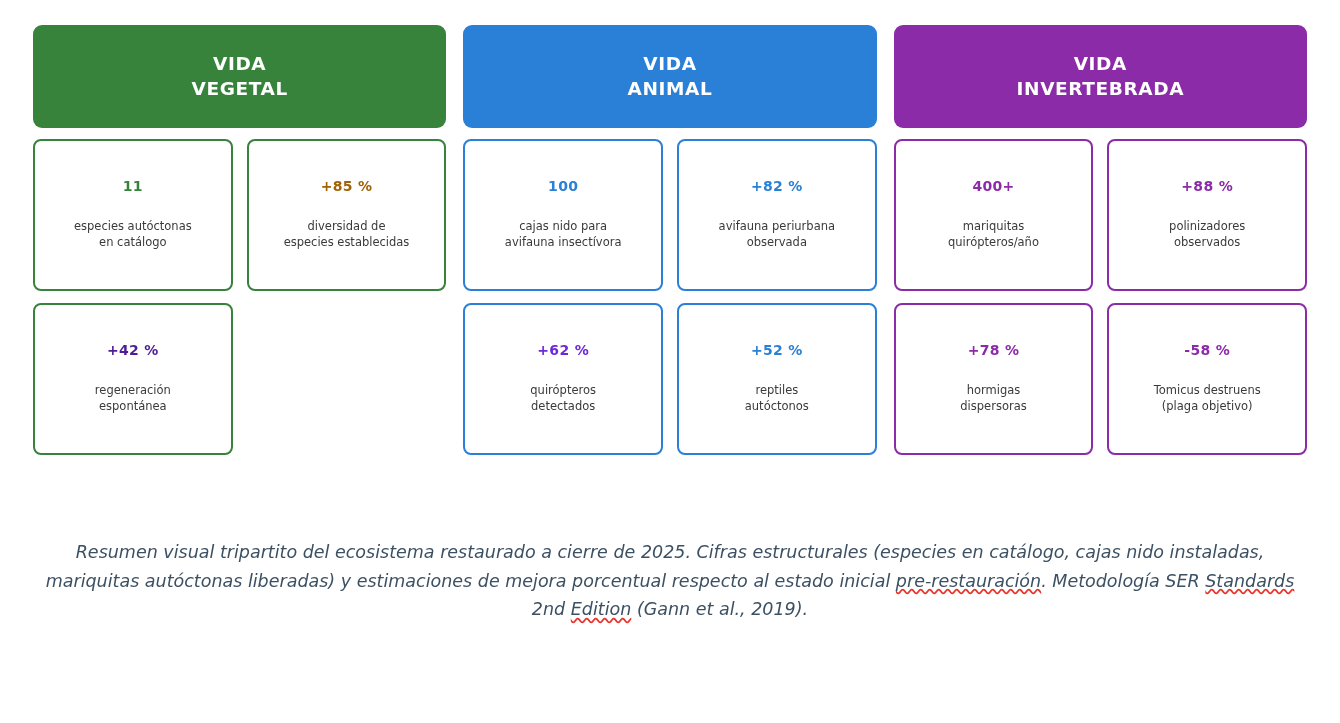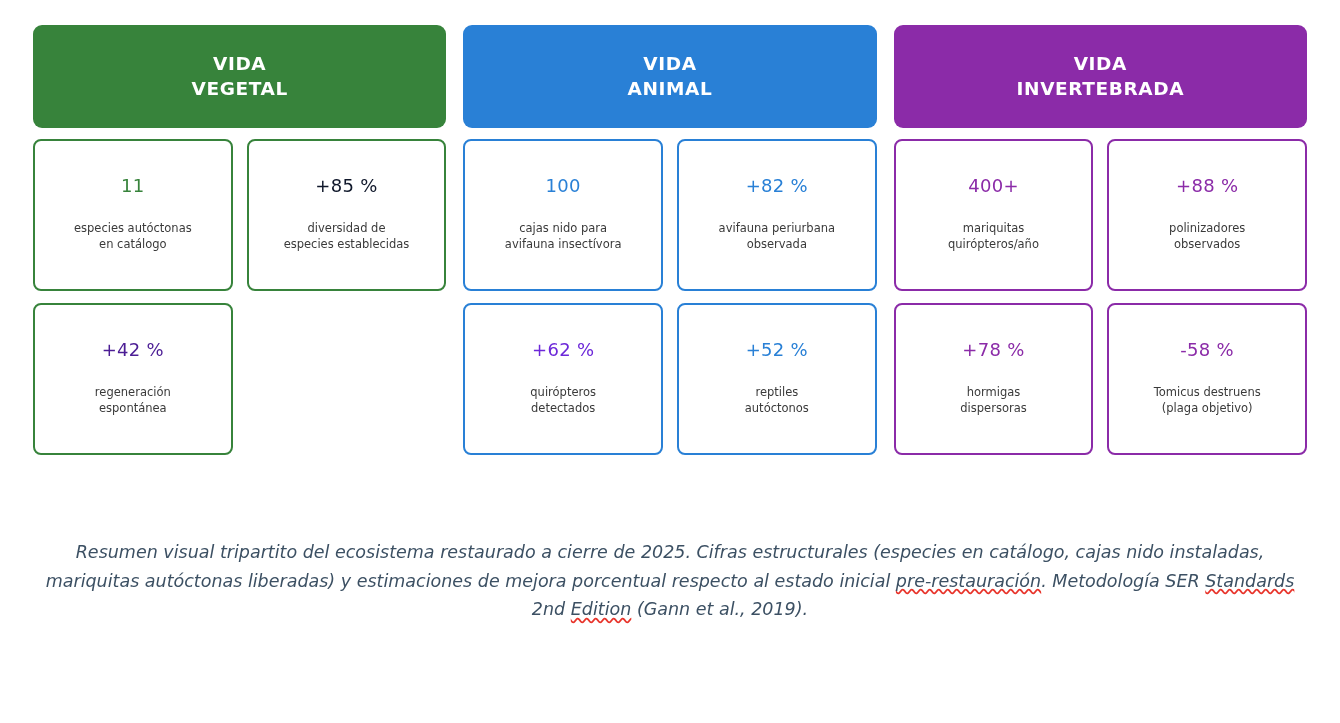--- a/index.html
+++ b/index.html
@@ -81,22 +81,22 @@
     background: #ffffff;
     box-sizing: border-box;
     display: flex;
     flex-direction: column;
     align-items: center;
     justify-content: center;
     padding: 6px 8px;
   }
 
   .card-value {
-    font-size: 18px;
-    font-weight: normal;
+    font-size: 14px;
+    font-weight: bold;
     line-height: 1;
     letter-spacing: 0.3px;
   }
 
   .card-label {
     margin-top: 26px;
     font-size: 11.5px;
     color: #3A3A3A;
     text-align: center;
     line-height: 1.38;
@@ -134,21 +134,21 @@
           <span class="hdr-l2">VEGETAL</span>
         </div>
       </div>
       <div class="cards">
         <div class="card" style="border-color: rgb(55, 131, 59);">
           <div class="card-value" style="color: rgb(55, 131, 59);">11</div>
           <div class="card-label" style="color: rgb(58, 58, 58);">especies autóctonas
 en catálogo</div>
         </div>
         <div class="card" style="border-color: rgb(55, 131, 59);">
-          <div class="card-value" style="color: #0f172a;">+85 %</div>
+          <div class="card-value" style="color: #a16207;">+85 %</div>
           <div class="card-label" style="color: rgb(58, 58, 58);">diversidad de
 especies establecidas</div>
         </div>
         <div class="card" style="border-color: rgb(55, 131, 59);">
           <div class="card-value" style="color: #4c1d95;">+42 %</div>
           <div class="card-label" style="color: rgb(58, 58, 58);">regeneración
 espontánea</div>
         </div>
       </div>
     </div>

